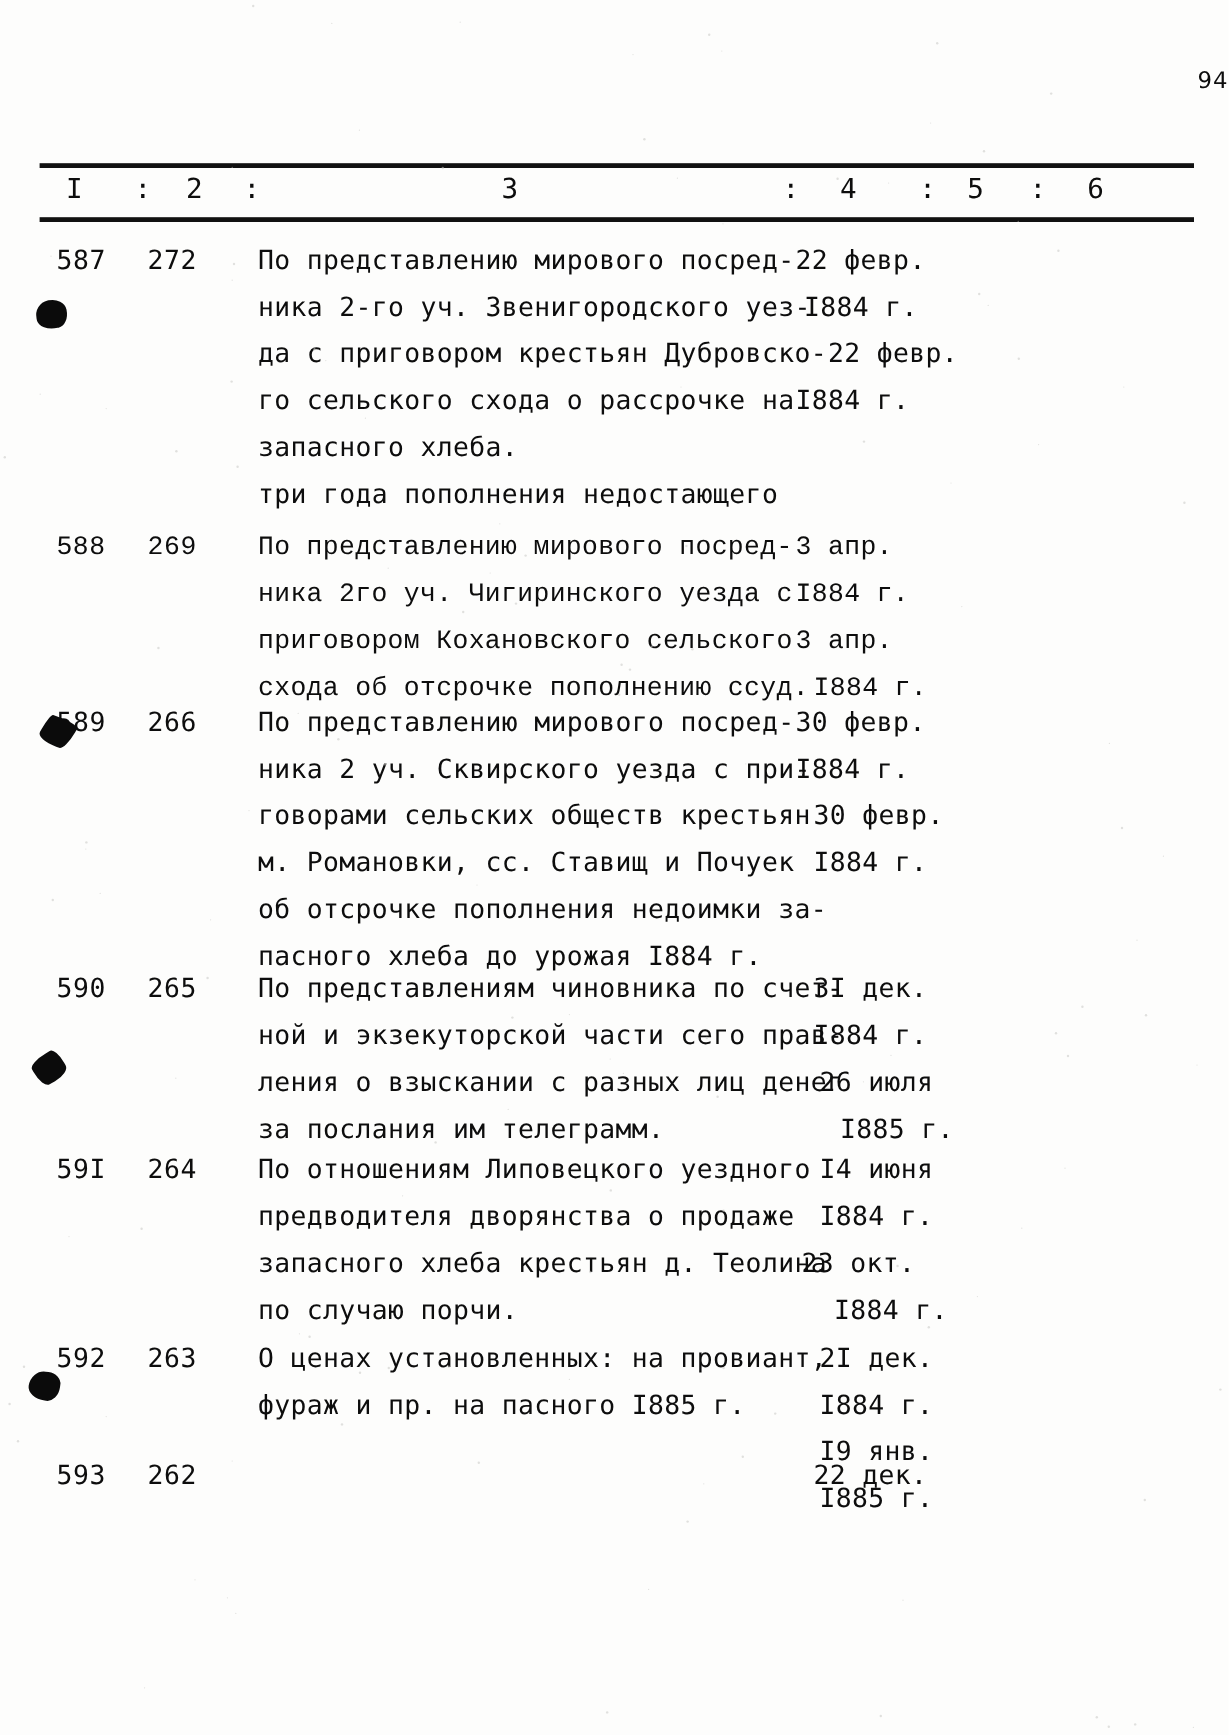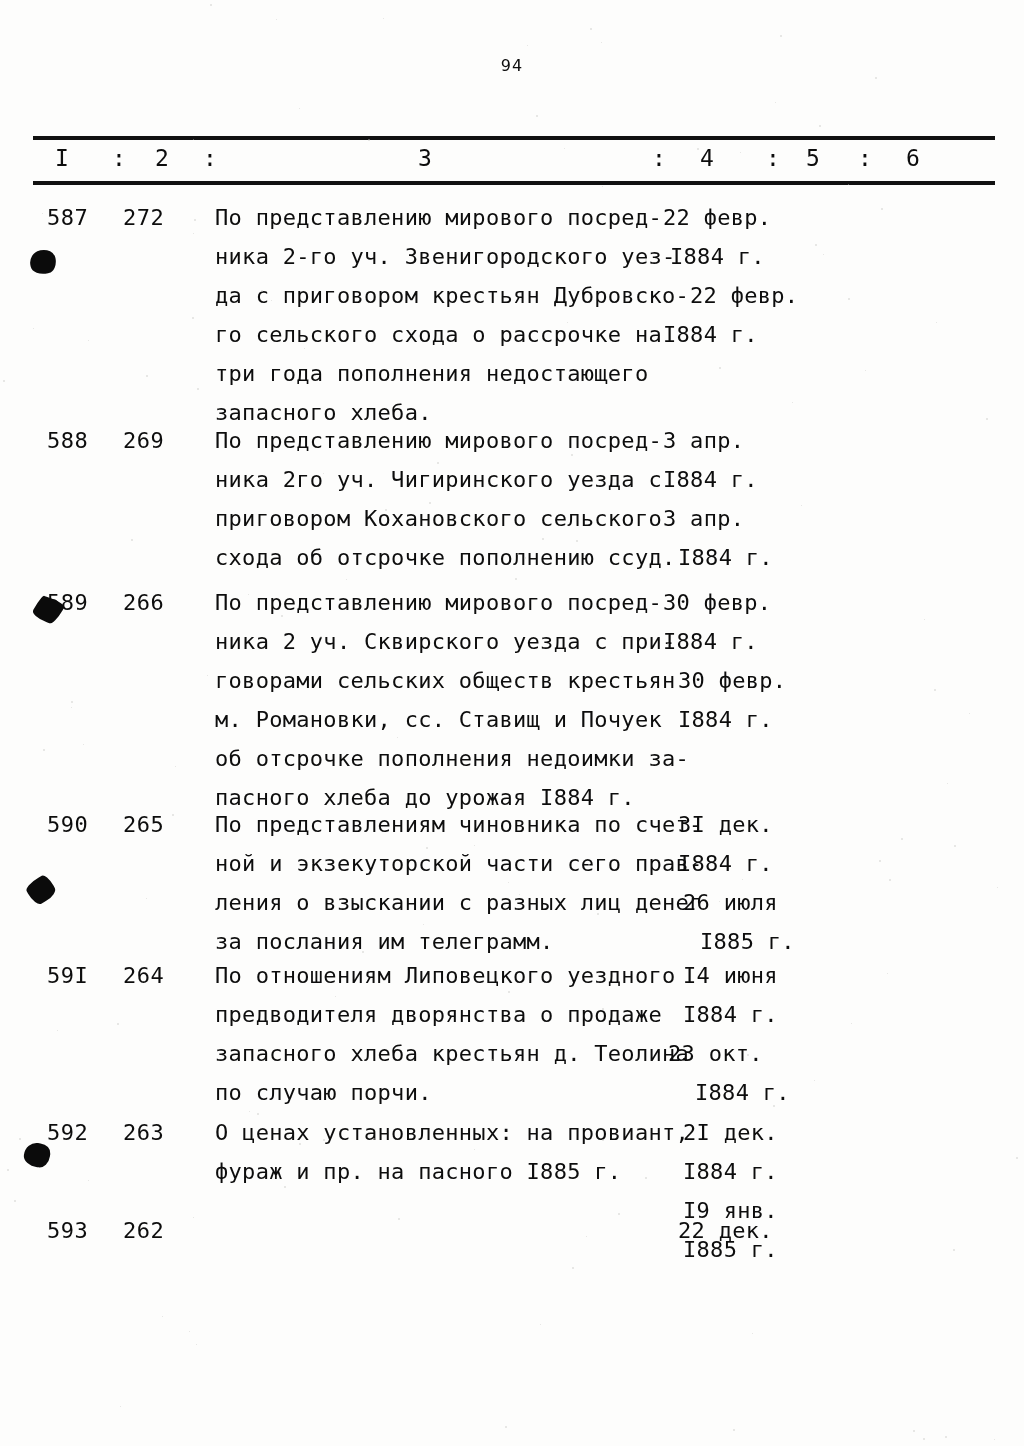--- a/index.html
+++ b/index.html
@@ -28,22 +28,22 @@
     border-radius: 50%;
     opacity: .55;
   }
 
   
   .page-number {
     position: absolute;
     left: 0;
     top: 56px;
     width: 1024px;
-    text-align: center;
-    font-size: 16px;
+    text-align: right;
+    font-size: 19px;
     letter-spacing: 1px;
     font-family: "DejaVu Sans", "Liberation Sans", sans-serif;
   }
 
   
   .rule {
     position: absolute;
     left: 33px;
     width: 962px;
     height: 4px;
@@ -142,24 +142,24 @@
       <div class="col-head" style="left: 858px;">:</div>
       <div class="col-head" style="left: 906px;">6</div>
     </div>
 
   <div id="entries-container">
       <div class="entry" style="top: 205px;">
         <div class="entry-row"><span class="c-num">587</span><span class="c-old">272</span><span class="c-body">По представлению мирового посред-</span><span class="c-date" style="left: 663px;">22 февр.</span></div>
         <div class="entry-row"><span class="c-body">ника 2-го уч. Звенигородского уез-</span><span class="c-date" style="left: 670px;">I884 г.</span></div>
         <div class="entry-row"><span class="c-body">да с приговором крестьян Дубровско-</span><span class="c-date" style="left: 690px;">22 февр.</span></div>
         <div class="entry-row"><span class="c-body">го сельского схода о рассрочке на</span><span class="c-date" style="left: 663px;">I884 г.</span></div>
+        <div class="entry-row"><span class="c-body">запасного хлеба.</span></div>
         <div class="entry-row"><span class="c-body">три года пополнения недостающего</span></div>
-        <div class="entry-row"><span class="c-body">запасного хлеба.</span></div>
-      </div>
-      <div class="entry" style="top: 428px;">
+      </div>
+      <div class="entry" style="top: 444px; font-family: Liberation Mono, monospace;">
         <div class="entry-row"><span class="c-num">588</span><span class="c-old">269</span><span class="c-body">По представлению мирового посред-</span><span class="c-date" style="left: 663px;">3 апр.</span></div>
         <div class="entry-row"><span class="c-body">ника 2го уч. Чигиринского уезда с</span><span class="c-date" style="left: 663px;">I884 г.</span></div>
         <div class="entry-row"><span class="c-body">приговором Кохановского сельского</span><span class="c-date" style="left: 663px;">3 апр.</span></div>
         <div class="entry-row"><span class="c-body">схода об отсрочке пополнению ссуд.</span><span class="c-date" style="left: 678px;">I884 г.</span></div>
       </div>
       <div class="entry" style="top: 590px;">
         <div class="entry-row"><span class="c-num">589</span><span class="c-old">266</span><span class="c-body">По представлению мирового посред-</span><span class="c-date" style="left: 663px;">30 февр.</span></div>
         <div class="entry-row"><span class="c-body">ника 2 уч. Сквирского уезда с при-</span><span class="c-date" style="left: 663px;">I884 г.</span></div>
         <div class="entry-row"><span class="c-body">говорами сельских обществ крестьян</span><span class="c-date" style="left: 678px;">30 февр.</span></div>
         <div class="entry-row"><span class="c-body">м. Романовки, сс. Ставищ и Почуек</span><span class="c-date" style="left: 678px;">I884 г.</span></div>

